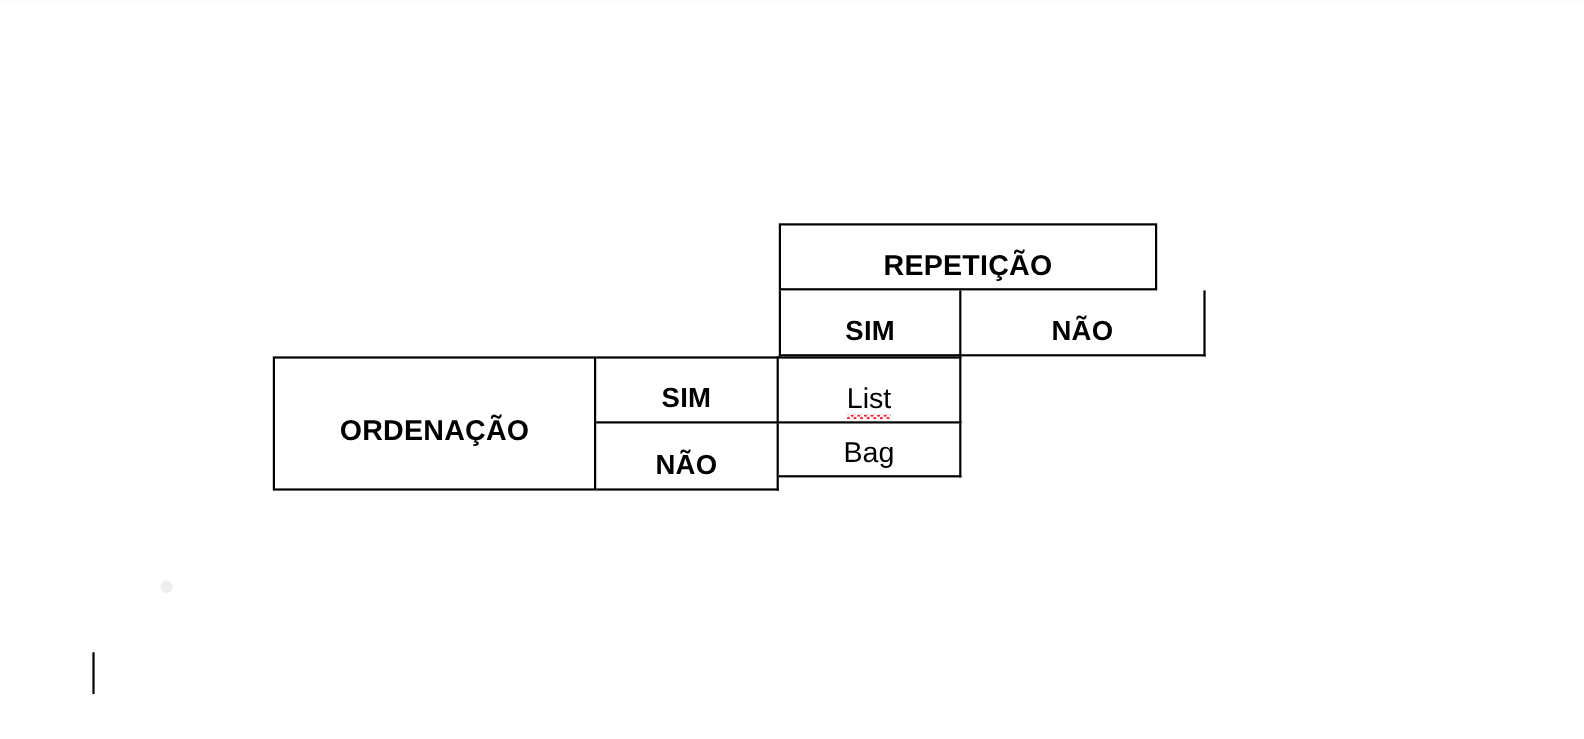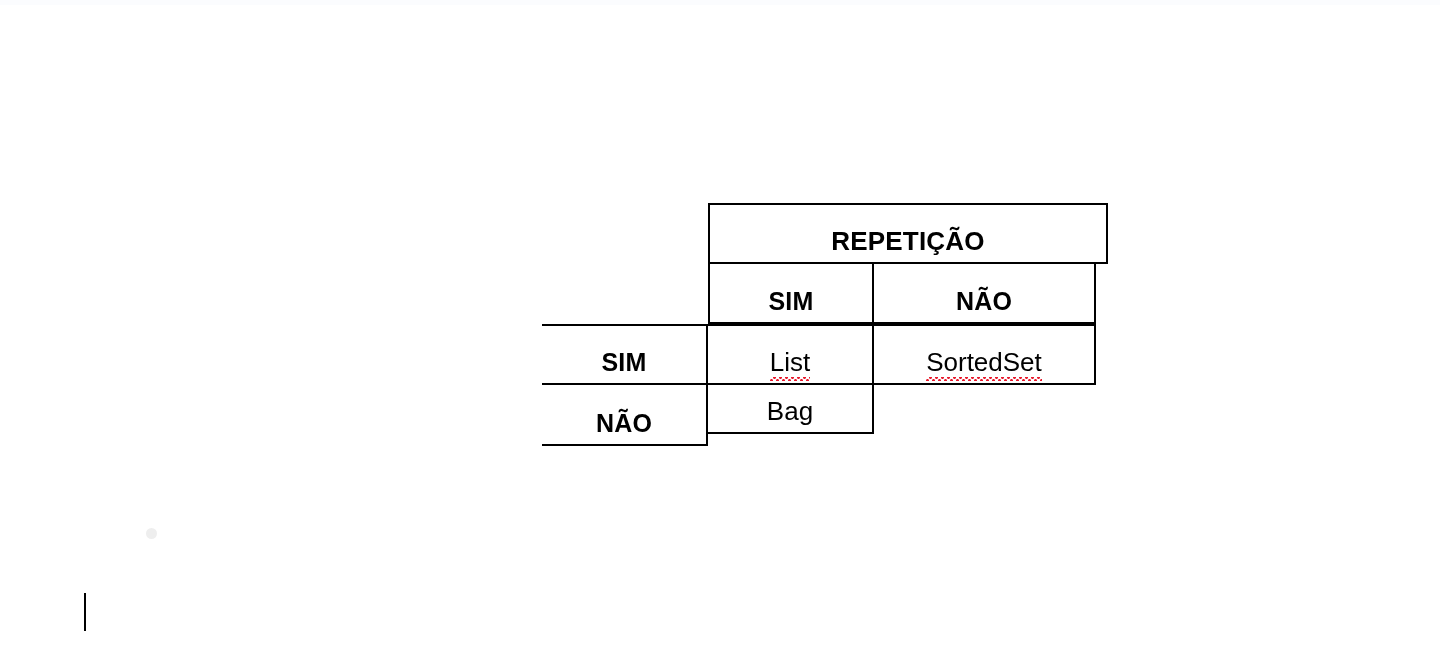--- a/index.html
+++ b/index.html
@@ -118,48 +118,48 @@
     background: #000000;
   }
 </style>
 </head>
 <body>
 
 <div class="top-band"></div>
 
 <div class="matrix">
 
-  <div class="cell hdr bd-t bd-r bd-b bd-l" style="left:460px; top:0px; width:400px; height:61px;">
+  <div class="cell hdr bd-t bd-r bd-b bd-l" style="left:460px; top:0px; width:344px; height:61px;">
     <span class="txt">REPETIÇÃO</span>
   </div>
 
   <div class="cell sub-hdr bd-r bd-b bd-l" style="left:460px; top:61px; width:166px; height:60px;">
     <span class="txt">SIM</span>
   </div>
 
   <div class="cell sub-hdr bd-r bd-b" style="left:626px; top:61px; width:222px; height:60px;">
     <span class="txt">NÃO</span>
   </div>
 
+  <div class="cell side-hdr bd-t bd-r bd-b bd-l" style="left:0px; top:121px; width:294px; height:122px;">
+    <span class="txt" style="padding-bottom:0; transform:translateY(-40px);">ORDENAÇÃO</span>
+  </div>
 
   <div class="cell row-hdr bd-t bd-r bd-b" style="left:294px; top:121px; width:166px; height:61px;">
     <span class="txt">SIM</span>
   </div>
 
   <div class="cell row-hdr bd-r bd-b" style="left:294px; top:182px; width:166px; height:61px;">
     <span class="txt">NÃO</span>
   </div>
 
   <div class="cell data bd-t bd-r bd-b" style="left:460px; top:121px; width:166px; height:61px;">
     <span class="txt spell">List</span>
   </div>
 
-  <div class="cell data bd-t bd-r bd-b" style="left:626px; top:121px; width:222px; height:61px;">
-    <span class="txt spell">SortedSet</span>
-  </div>
 
   <div class="cell data bd-r bd-b" style="left:460px; top:182px; width:166px; height:49px;">
     <span class="txt">Bag</span>
   </div>
 
 
 </div>
 
 <div class="gray-dot"></div>
 <div class="text-caret"></div>

